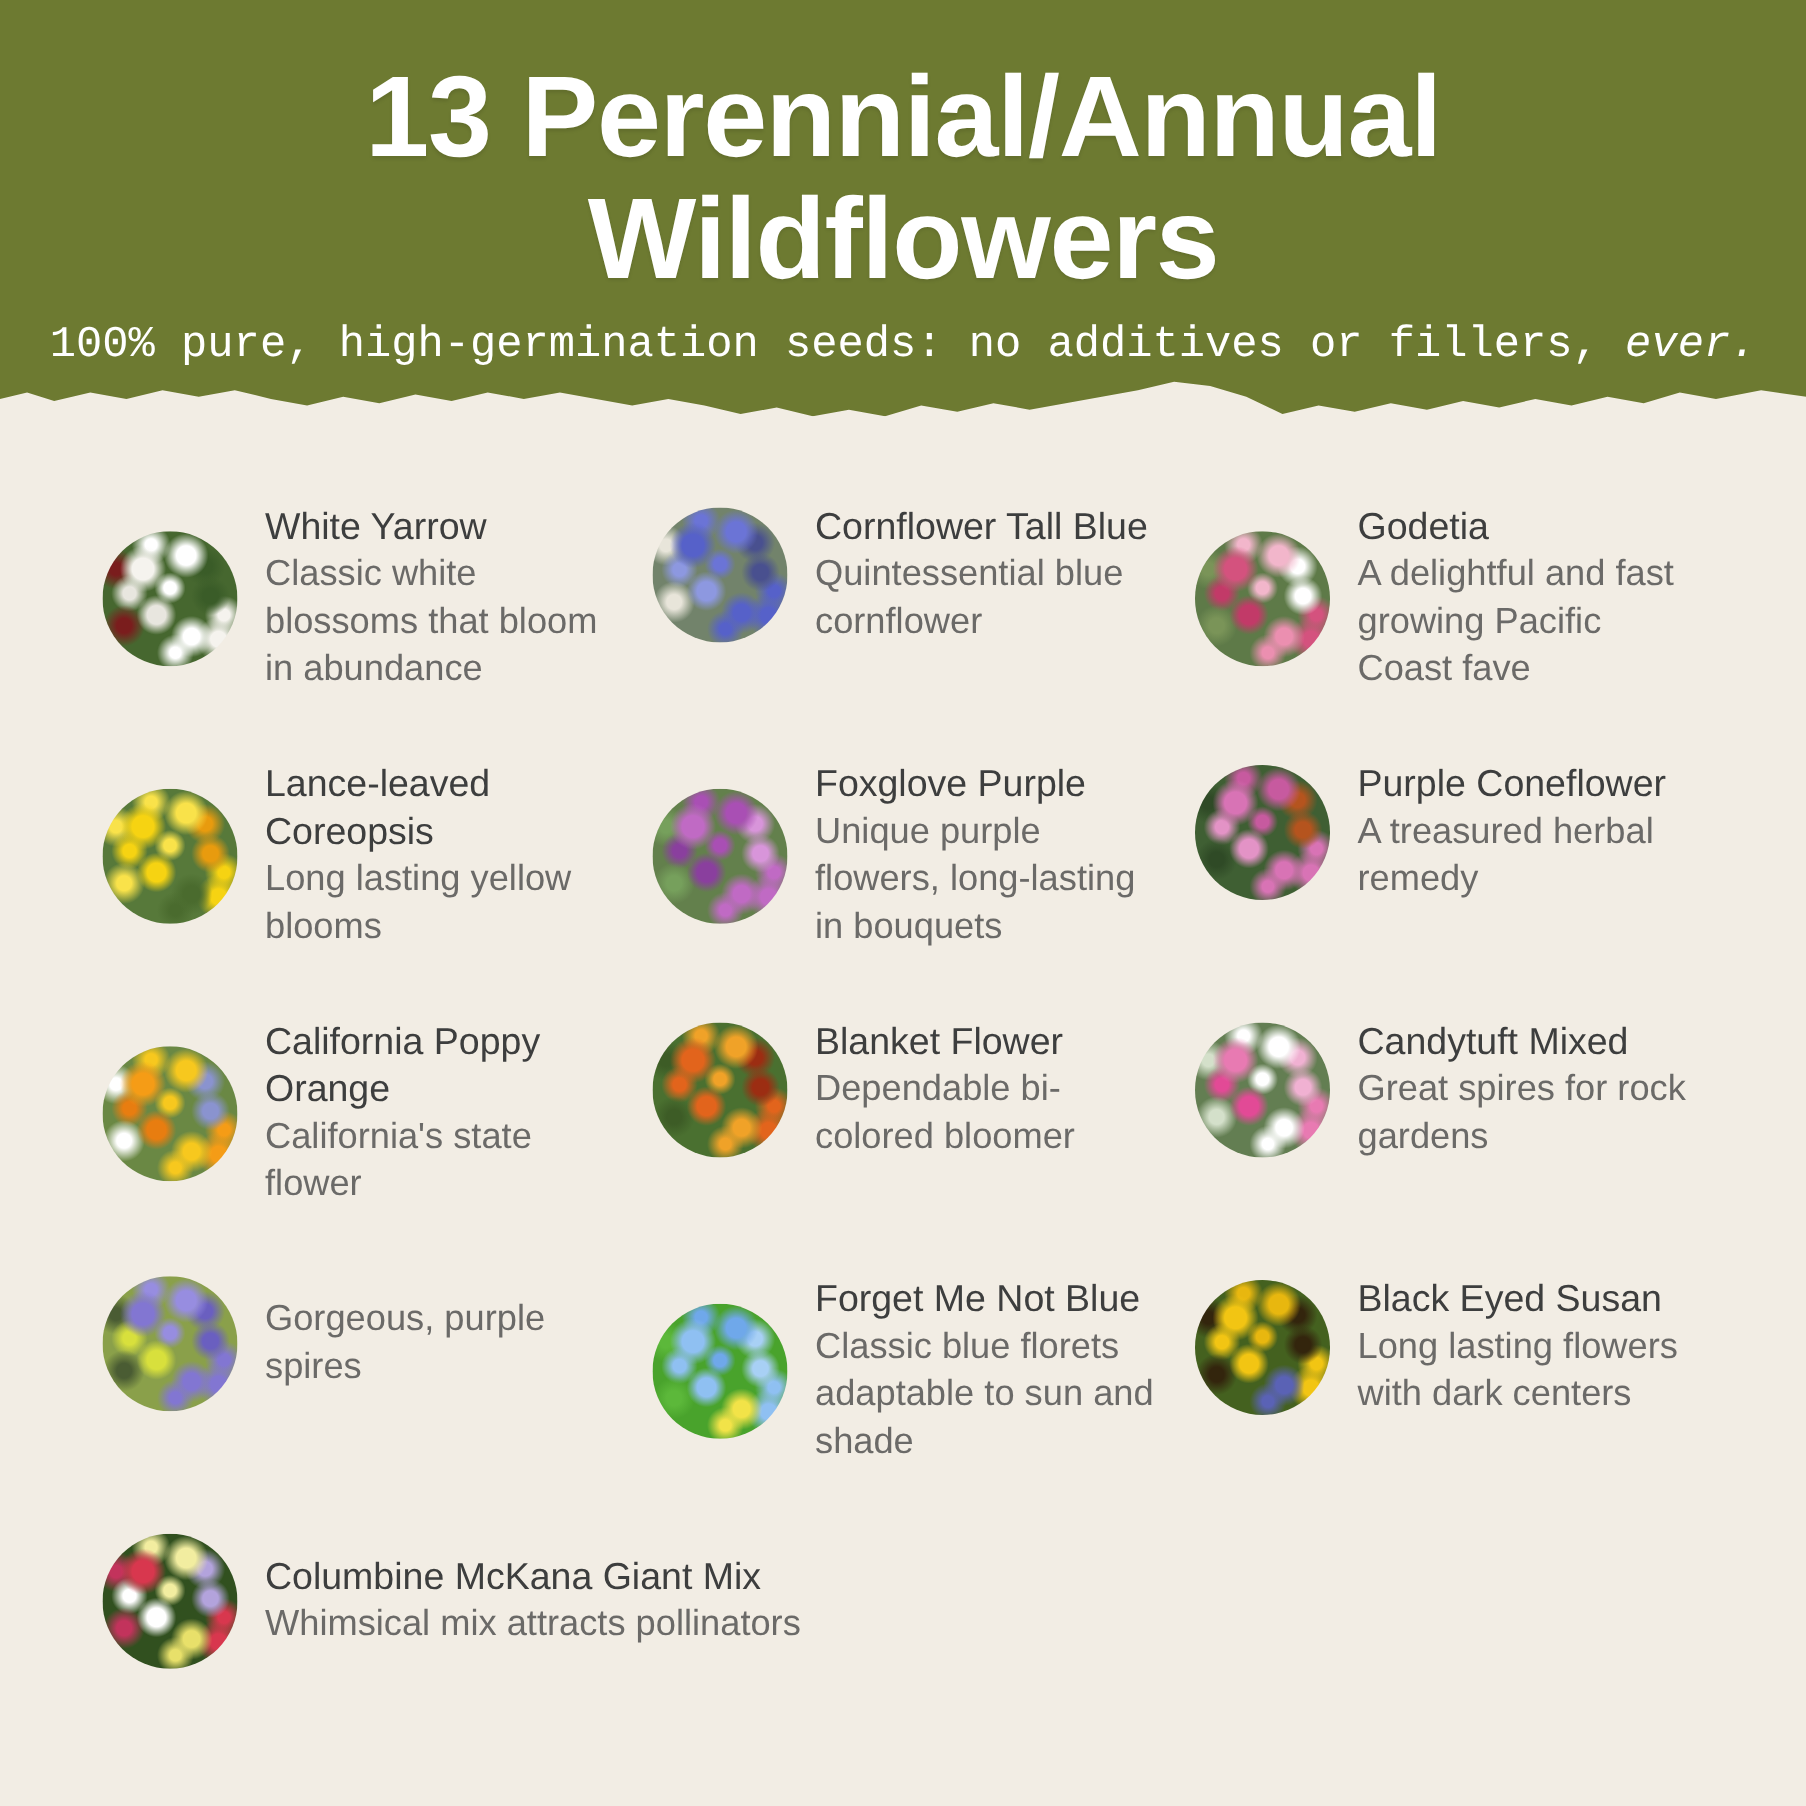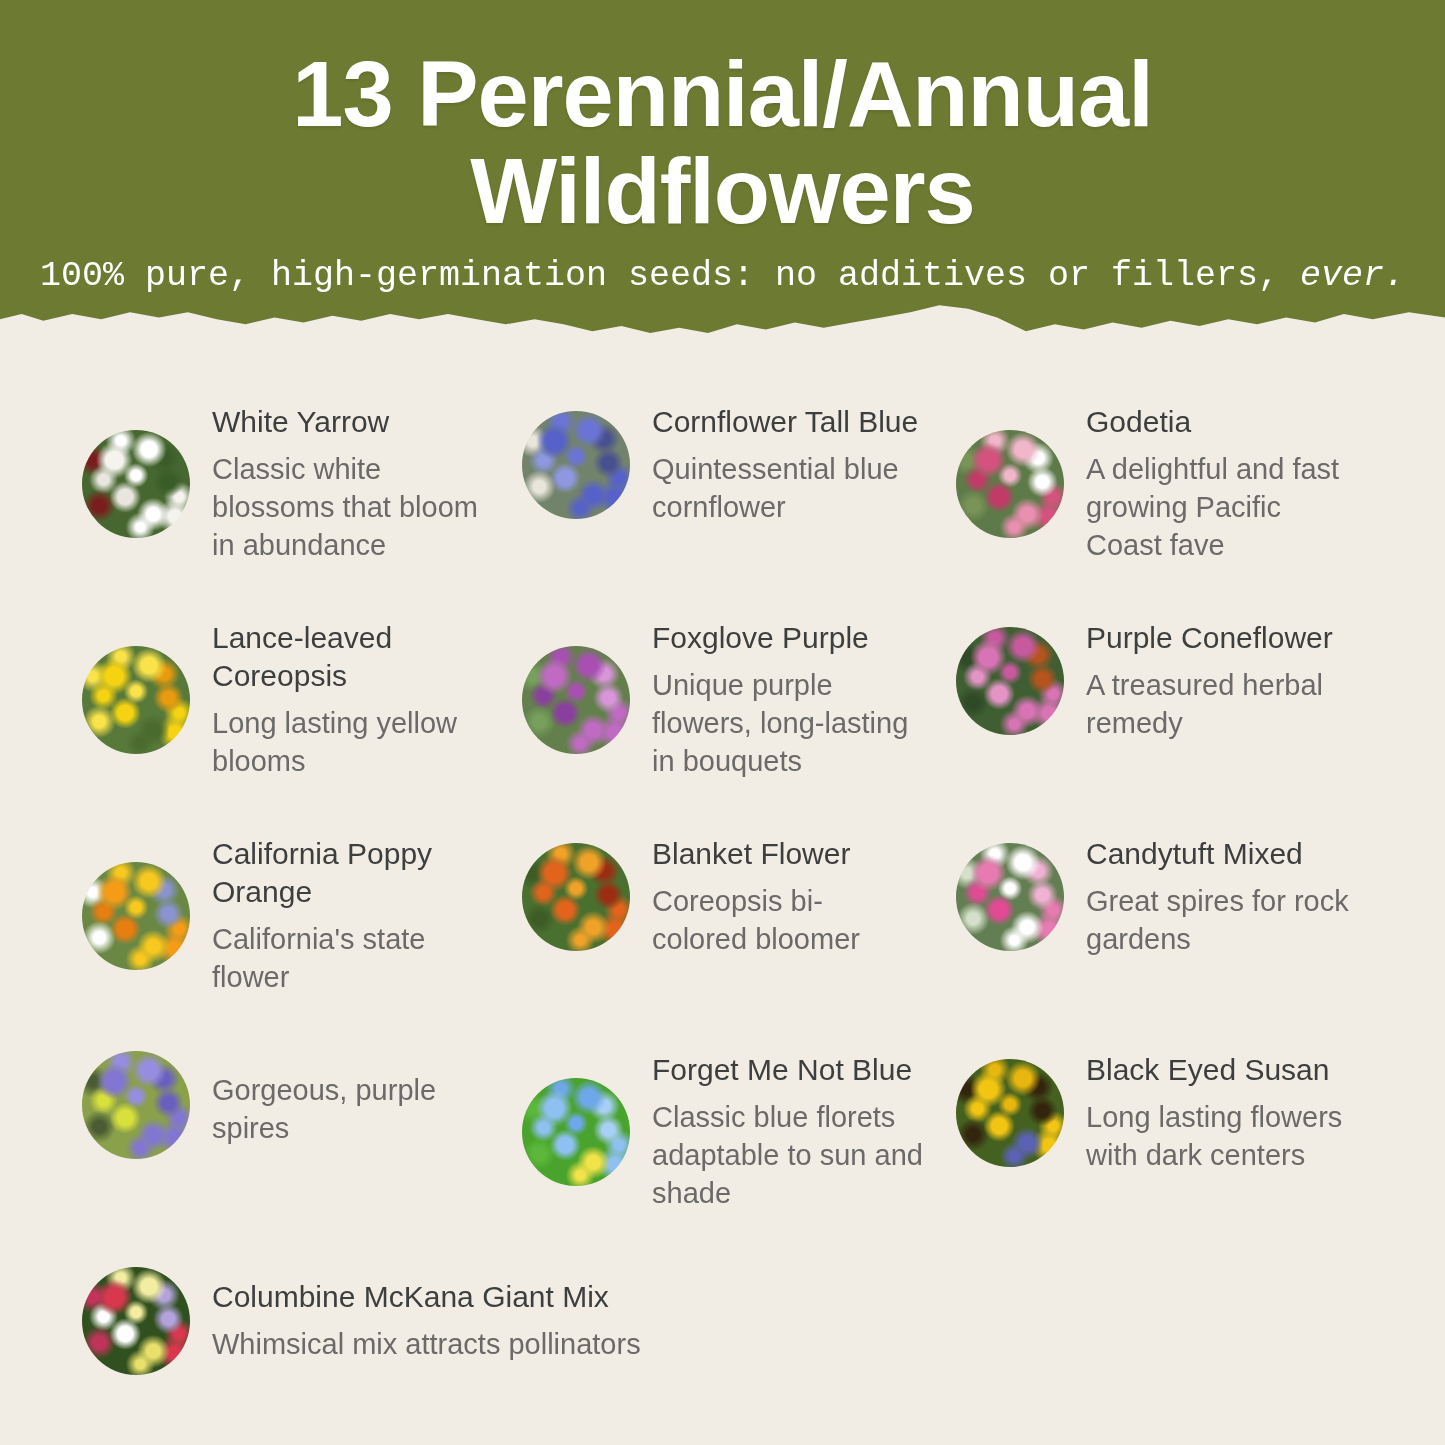--- a/index.html
+++ b/index.html
@@ -76,21 +76,21 @@
     font-size: 30px;
     font-weight: normal;
     color: var(--item-title, #3d3e3e);
     line-height: 1.27;
     white-space: pre-line;
   }
   .desc {
     font-size: 29px;
     color: var(--item-desc, #6b6a68);
     line-height: 1.31;
-    margin-top: 10px;
+    margin-top: 0;
     white-space: pre-line;
   }
 </style>
 </head>
 <body>
 
 <div class="page">
 
   <div class="header">
     <h1 class="header-title">13 Perennial/Annual
@@ -167,21 +167,21 @@
 Orange</div>
       <div class="desc">California's state
 flower</div>
     </div>
   </div>
 
   <div class="flower-item">
     <div class="photo" style="background: radial-gradient(circle at 30% 28%, rgb(226, 100, 28) 8%, rgba(0, 0, 0, 0) 17%), radial-gradient(circle at 62% 18%, rgb(240, 162, 40) 7%, rgba(0, 0, 0, 0) 16%), radial-gradient(circle at 80% 48%, rgb(156, 45, 18) 6%, rgba(0, 0, 0, 0) 15%), radial-gradient(circle at 40% 62%, rgb(226, 100, 28) 8%, rgba(0, 0, 0, 0) 17%), radial-gradient(circle at 66% 78%, rgb(240, 162, 40) 6%, rgba(0, 0, 0, 0) 15%), radial-gradient(circle at 16% 70%, rgb(61, 92, 38) 5%, rgba(0, 0, 0, 0) 14%), radial-gradient(circle at 86% 80%, rgb(226, 100, 28) 5%, rgba(0, 0, 0, 0) 14%), radial-gradient(circle at 50% 42%, rgb(240, 162, 40) 6%, rgba(0, 0, 0, 0) 15%), radial-gradient(circle at 76% 26%, rgb(156, 45, 18) 5%, rgba(0, 0, 0, 0) 14%), radial-gradient(circle at 20% 46%, rgb(226, 100, 28) 5%, rgba(0, 0, 0, 0) 14%), radial-gradient(circle at 54% 90%, rgb(240, 162, 40) 4%, rgba(0, 0, 0, 0) 13%), radial-gradient(circle at 10% 28%, rgb(61, 92, 38) 4%, rgba(0, 0, 0, 0) 13%), radial-gradient(circle at 90% 62%, rgb(226, 100, 28) 4%, rgba(0, 0, 0, 0) 13%), radial-gradient(circle at 36% 10%, rgb(240, 162, 40) 4%, rgba(0, 0, 0, 0) 13%), linear-gradient(rgb(74, 112, 48), rgb(74, 112, 48));"></div>
     <div class="text">
       <div class="name">Blanket Flower</div>
-      <div class="desc">Coreopsis bi-
+      <div class="desc">Dependable bi-
 colored bloomer</div>
     </div>
   </div>
 
   <div class="flower-item">
     <div class="photo" style="background: radial-gradient(circle at 30% 28%, rgb(232, 122, 178) 8%, rgba(0, 0, 0, 0) 17%), radial-gradient(circle at 62% 18%, rgb(255, 255, 255) 7%, rgba(0, 0, 0, 0) 16%), radial-gradient(circle at 80% 48%, rgb(240, 177, 210) 6%, rgba(0, 0, 0, 0) 15%), radial-gradient(circle at 40% 62%, rgb(226, 74, 150) 8%, rgba(0, 0, 0, 0) 17%), radial-gradient(circle at 66% 78%, rgb(255, 255, 255) 6%, rgba(0, 0, 0, 0) 15%), radial-gradient(circle at 16% 70%, rgb(212, 224, 202) 5%, rgba(0, 0, 0, 0) 14%), radial-gradient(circle at 86% 80%, rgb(232, 122, 178) 5%, rgba(0, 0, 0, 0) 14%), radial-gradient(circle at 50% 42%, rgb(255, 255, 255) 6%, rgba(0, 0, 0, 0) 15%), radial-gradient(circle at 76% 26%, rgb(240, 177, 210) 5%, rgba(0, 0, 0, 0) 14%), radial-gradient(circle at 20% 46%, rgb(226, 74, 150) 5%, rgba(0, 0, 0, 0) 14%), radial-gradient(circle at 54% 90%, rgb(255, 255, 255) 4%, rgba(0, 0, 0, 0) 13%), radial-gradient(circle at 10% 28%, rgb(212, 224, 202) 4%, rgba(0, 0, 0, 0) 13%), radial-gradient(circle at 90% 62%, rgb(232, 122, 178) 4%, rgba(0, 0, 0, 0) 13%), radial-gradient(circle at 36% 10%, rgb(255, 255, 255) 4%, rgba(0, 0, 0, 0) 13%), linear-gradient(rgb(99, 126, 82), rgb(99, 126, 82));"></div>
     <div class="text">
       <div class="name">Candytuft Mixed</div>
       <div class="desc">Great spires for rock
 gardens</div>

